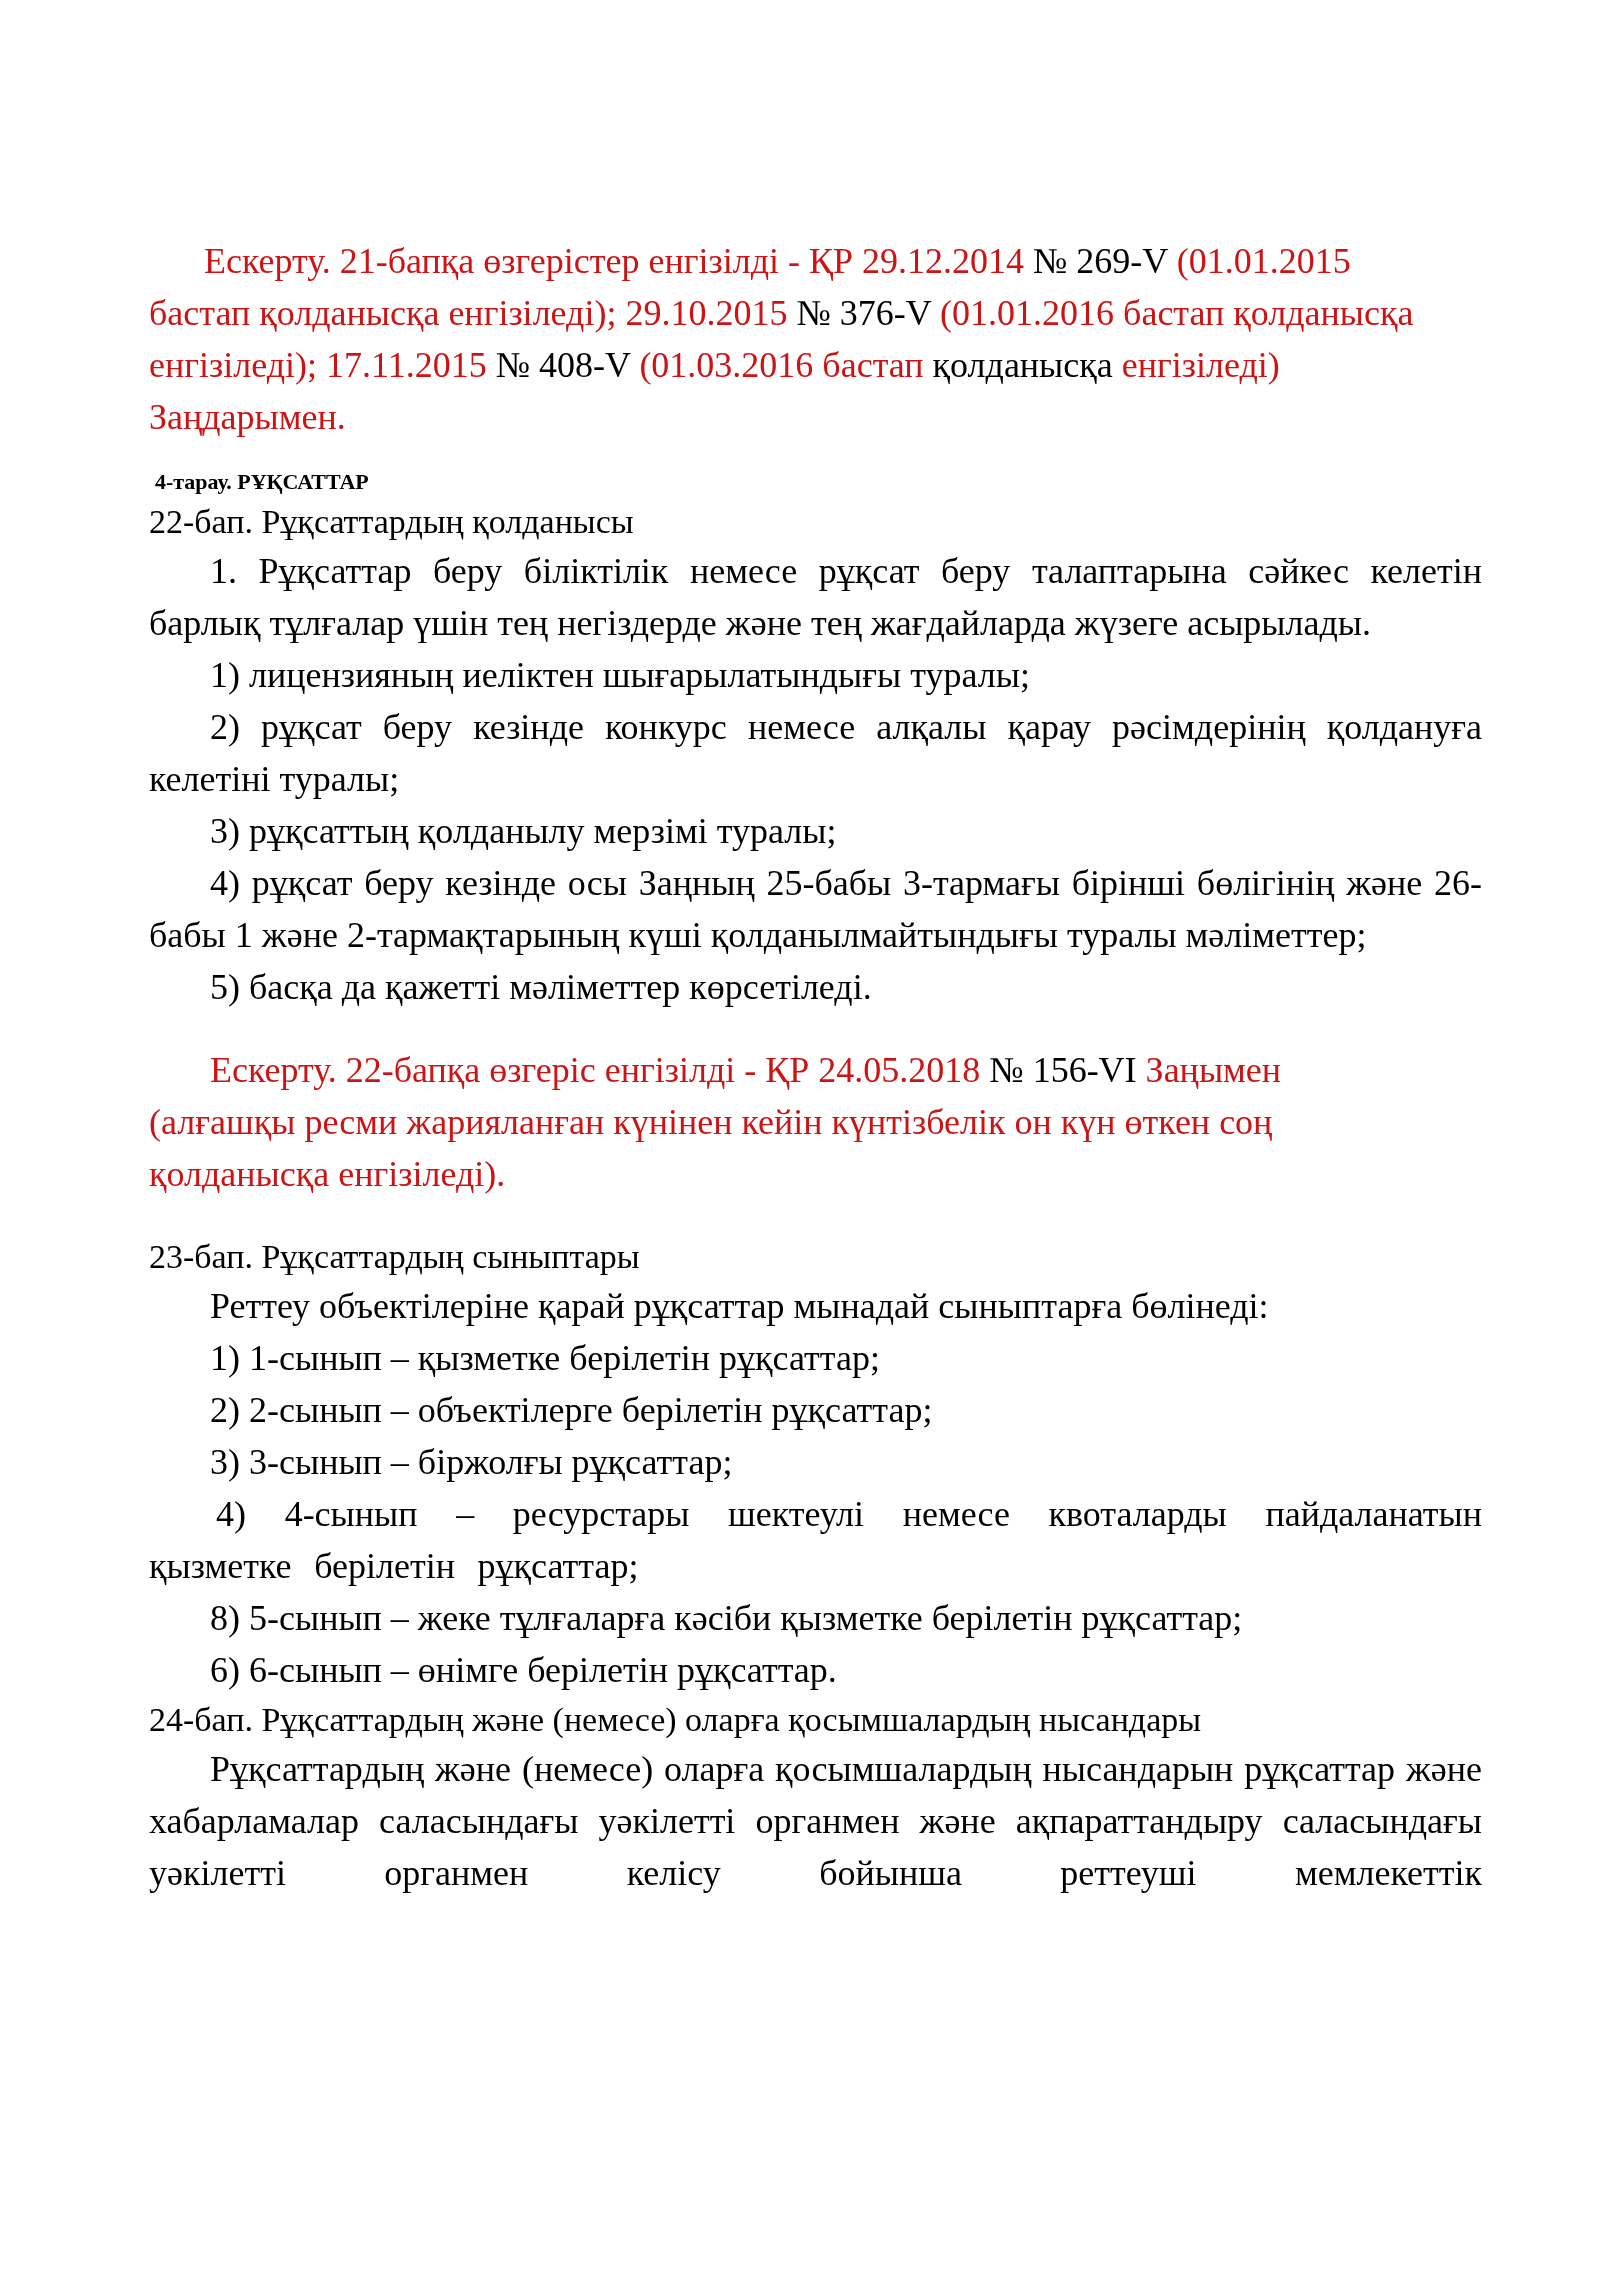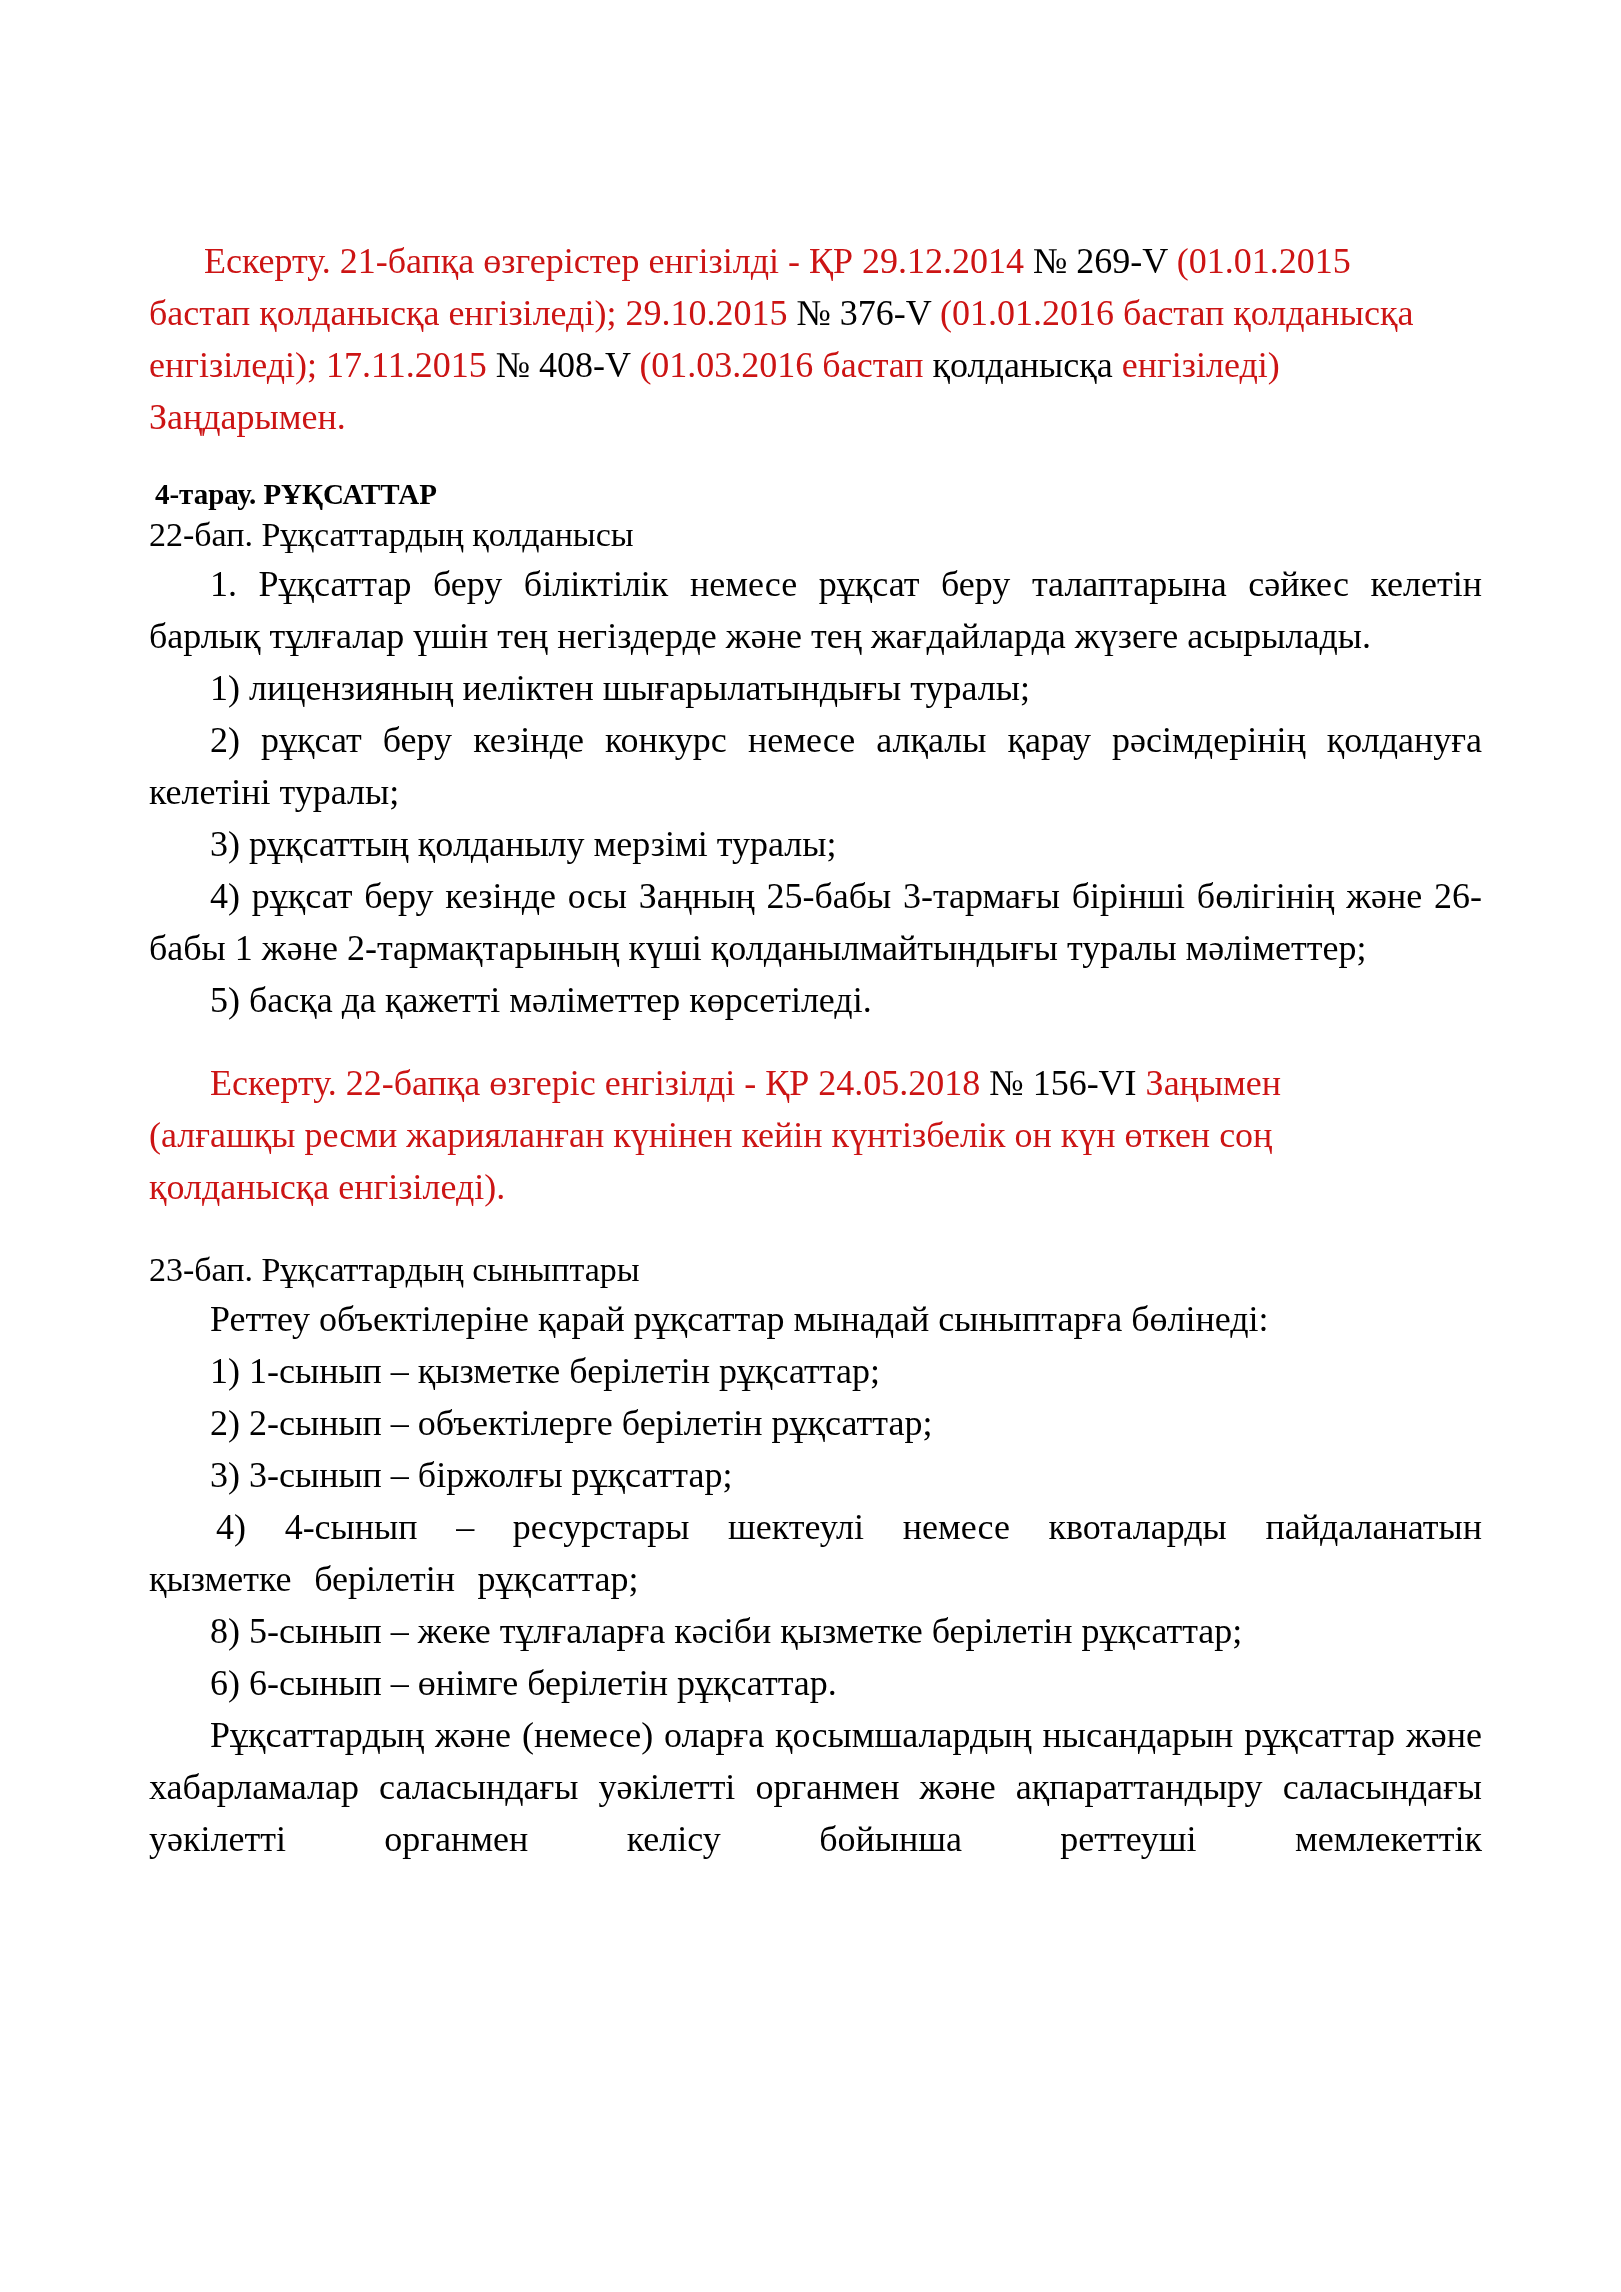--- a/index.html
+++ b/index.html
@@ -9,21 +9,21 @@
       font-family: "Liberation Serif", "DejaVu Serif", serif;
       font-size: 36px; line-height: 52px; color: #000000;
     }
     p { margin: 0; }
     .red { color: #cc1414; }
     .blk { color: #000000; }
     .just { text-align: justify; text-align-last: left; }
     .ind { text-indent: 55px; }
     .ind2 { text-indent: 61px; }
     .ind3 { text-indent: 67px; }
-    .chapter { font-weight: bold; font-size: 29px; line-height: 33px; margin-top: 35px; padding-left: 5.9px; }
+    .chapter { font-weight: bold; font-size: 22px; line-height: 33px; margin-top: 22px; padding-left: 5.9px; }
     .art { font-weight: normal; font-size: 34px; line-height: 47px; }
     .gap { height: 33px; }
   </style>
 </head>
 <body>
 
 <div class="page">
 
   <p class="ind red" style="width:1274px;margin-top:43px;">
     <span>Ескерту. 21-бапқа өзгерістер енгізілді - ҚР 29.12.2014 </span><a class="blk">№ 269-V</a><span> (01.01.2015 бастап қолданысқа енгізіледі); 29.10.2015 </span><a class="blk">№ 376-V</a><span> (01.01.2016 бастап қолданысқа енгізіледі); 17.11.2015 </span><a class="blk">№ 408-V</a><span> (01.03.2016 бастап </span><span class="blk">қолданысқа</span><span> енгізіледі) Заңдарымен.</span>
@@ -47,16 +47,17 @@
 
   <p class="art">23-бап. Рұқсаттардың сыныптары</p>
   <p class="ind2">Реттеу объектілеріне қарай рұқсаттар мынадай сыныптарға бөлінеді:</p>
   <p class="just ind2">1) 1-сынып – қызметке берілетін рұқсаттар;</p>
   <p class="just ind2">2) 2-сынып – объектілерге берілетін рұқсаттар;</p>
   <p class="just ind2">3) 3-сынып – біржолғы рұқсаттар;</p>
   <p class="just ind3" style="word-spacing:13.7px;">4) 4-сынып – ресурстары шектеулі немесе квоталарды пайдаланатын қызметке берілетін рұқсаттар;</p>
   <p class="just ind2">8) 5-сынып – жеке тұлғаларға кәсіби қызметке берілетін рұқсаттар;</p>
   <p class="just ind2">6) 6-сынып – өнімге берілетін рұқсаттар.</p>
 
+  <p class="art">24-бап. Рұқсаттардың және (немесе) оларға қосымшалардың нысандары</p>
   <p class="just ind2" style="text-align-last: justify;">Рұқсаттардың және (немесе) оларға қосымшалардың нысандарын рұқсаттар және хабарламалар саласындағы уәкілетті органмен және ақпараттандыру саласындағы уәкілетті органмен келісу бойынша реттеуші мемлекеттік</p>
 
 </div>
 
 
 </body></html>

